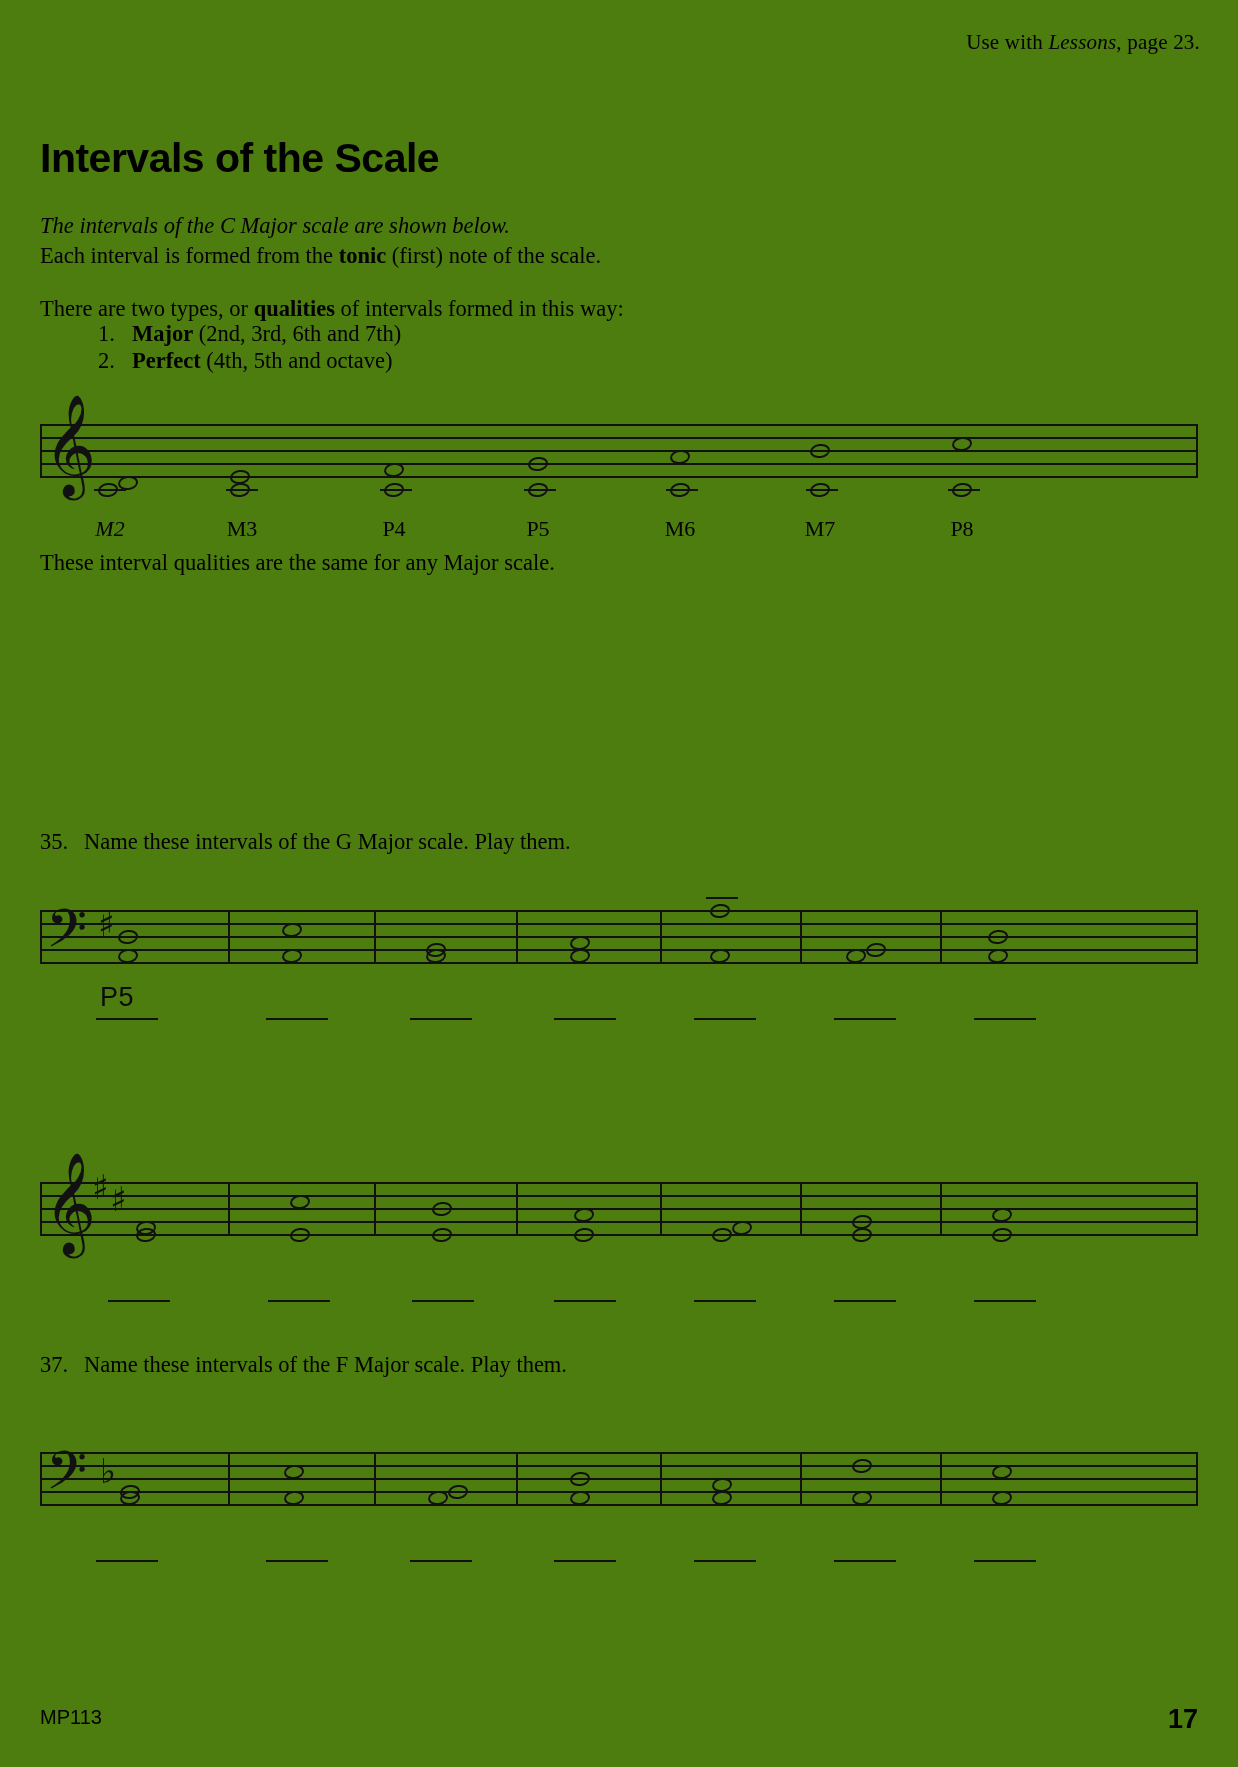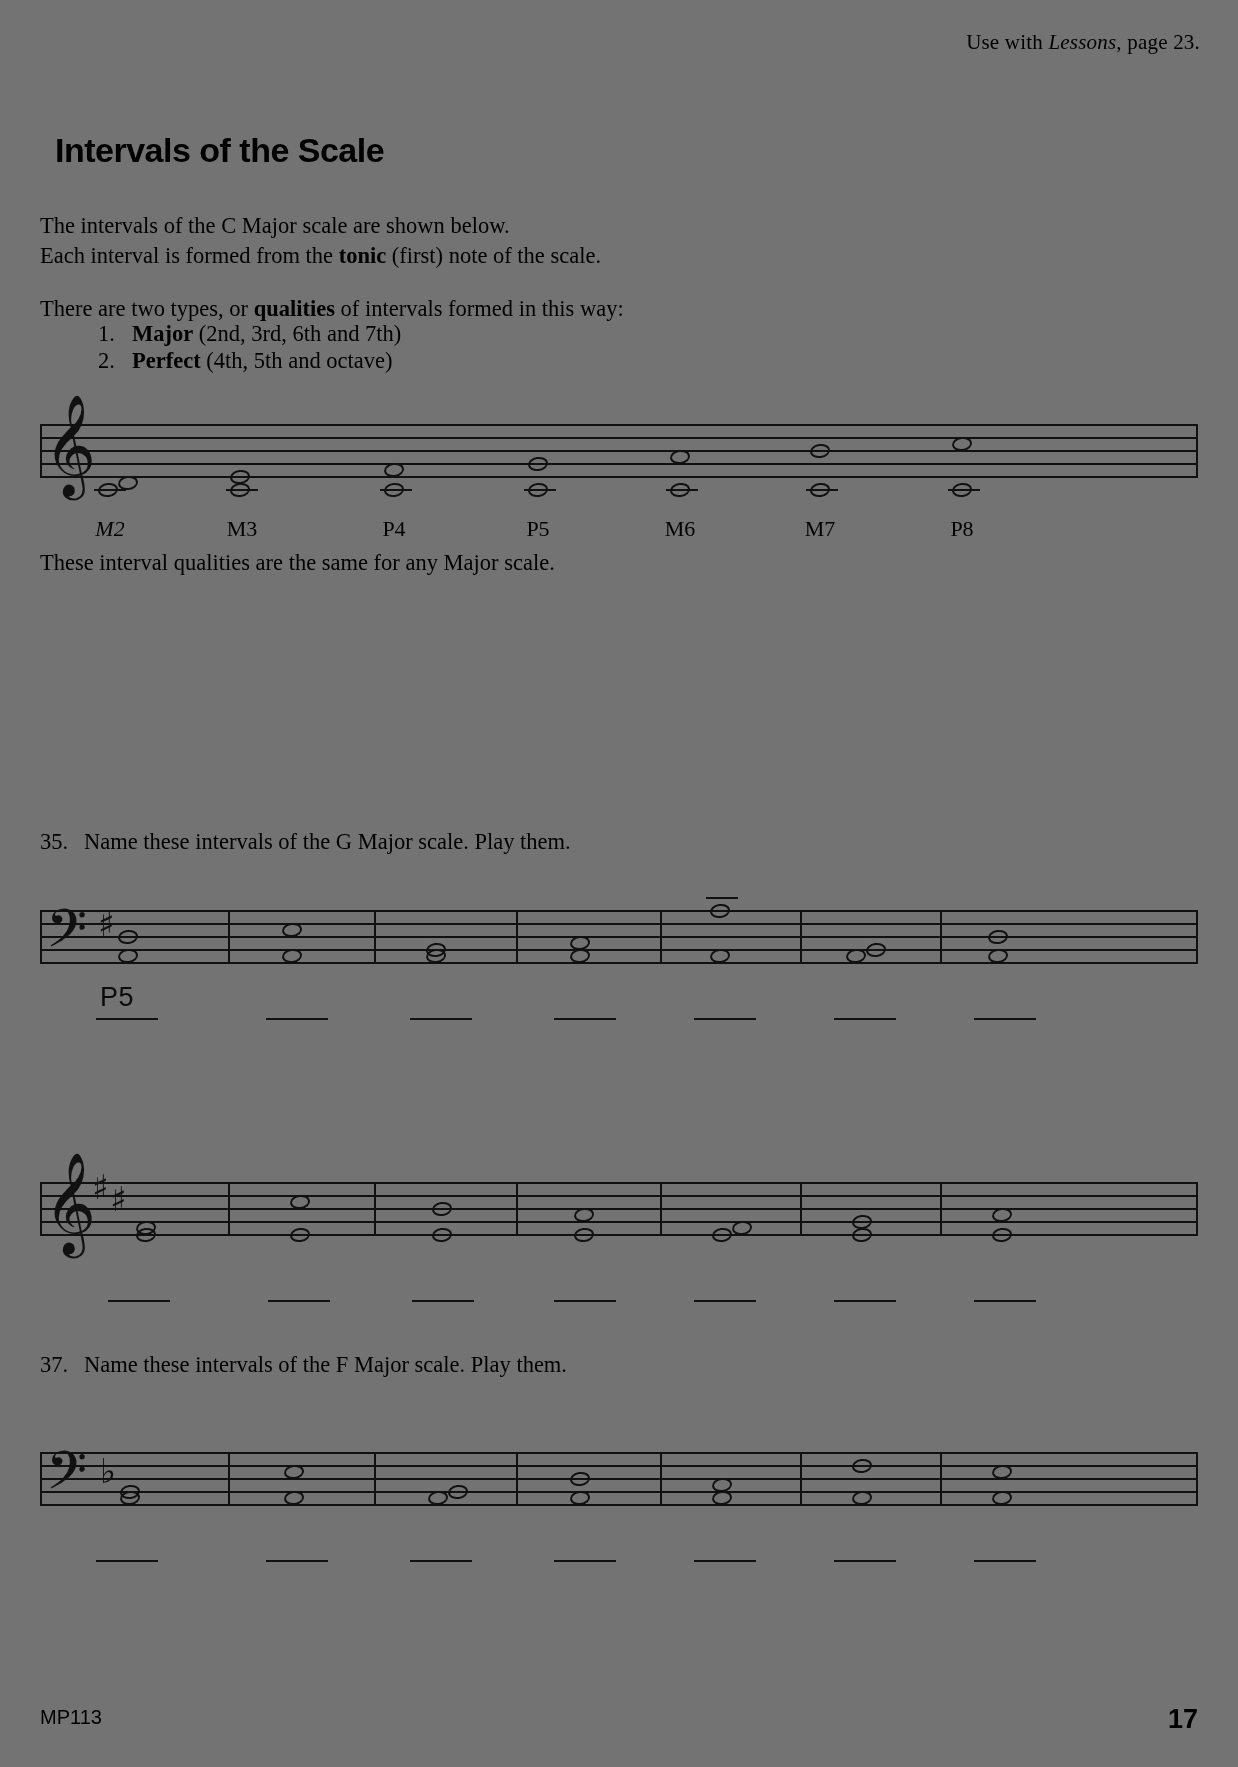--- a/index.html
+++ b/index.html
@@ -12,56 +12,56 @@
     height: 1767px;
     position: relative;
     font-family: "Liberation Serif", serif;
     color: #000000;
     overflow: hidden;
   }
 
   .page {
     position: absolute;
     inset: 0;
-    background: #737373;
+    background: #4d7c0f;
   }
 
   
   .header-note {
     position: absolute;
     top: 30px;
     right: 38px;
     font-size: 21px;
     font-family: "Liberation Serif", serif;
     letter-spacing: 0.2px;
     white-space: nowrap;
   }
   .header-note i { font-style: italic; }
 
   
   .page-title {
     position: absolute;
-    left: 55px;
+    left: 40px;
     top: 108px;
     font-family: "Liberation Sans", sans-serif;
     font-weight: bold;
-    font-size: 34px;
+    font-size: 41px;
     letter-spacing: -0.5px;
   }
 
   
   .para {
     position: absolute;
     left: 40px;
     font-size: 22.5px;
     line-height: 30px;
     white-space: nowrap;
   }
   .para b { font-weight: bold; }
-  #para-1 { top: 211px; }
+  #para-1 { top: 211px; font-style: italic; }
   #para-2 { top: 241px; }
   #para-3 { top: 294px; }
 
   .num-list {
     position: absolute;
     left: 98px;
     top: 320px;
     font-size: 22.5px;
     line-height: 27px;
     list-style: none;

